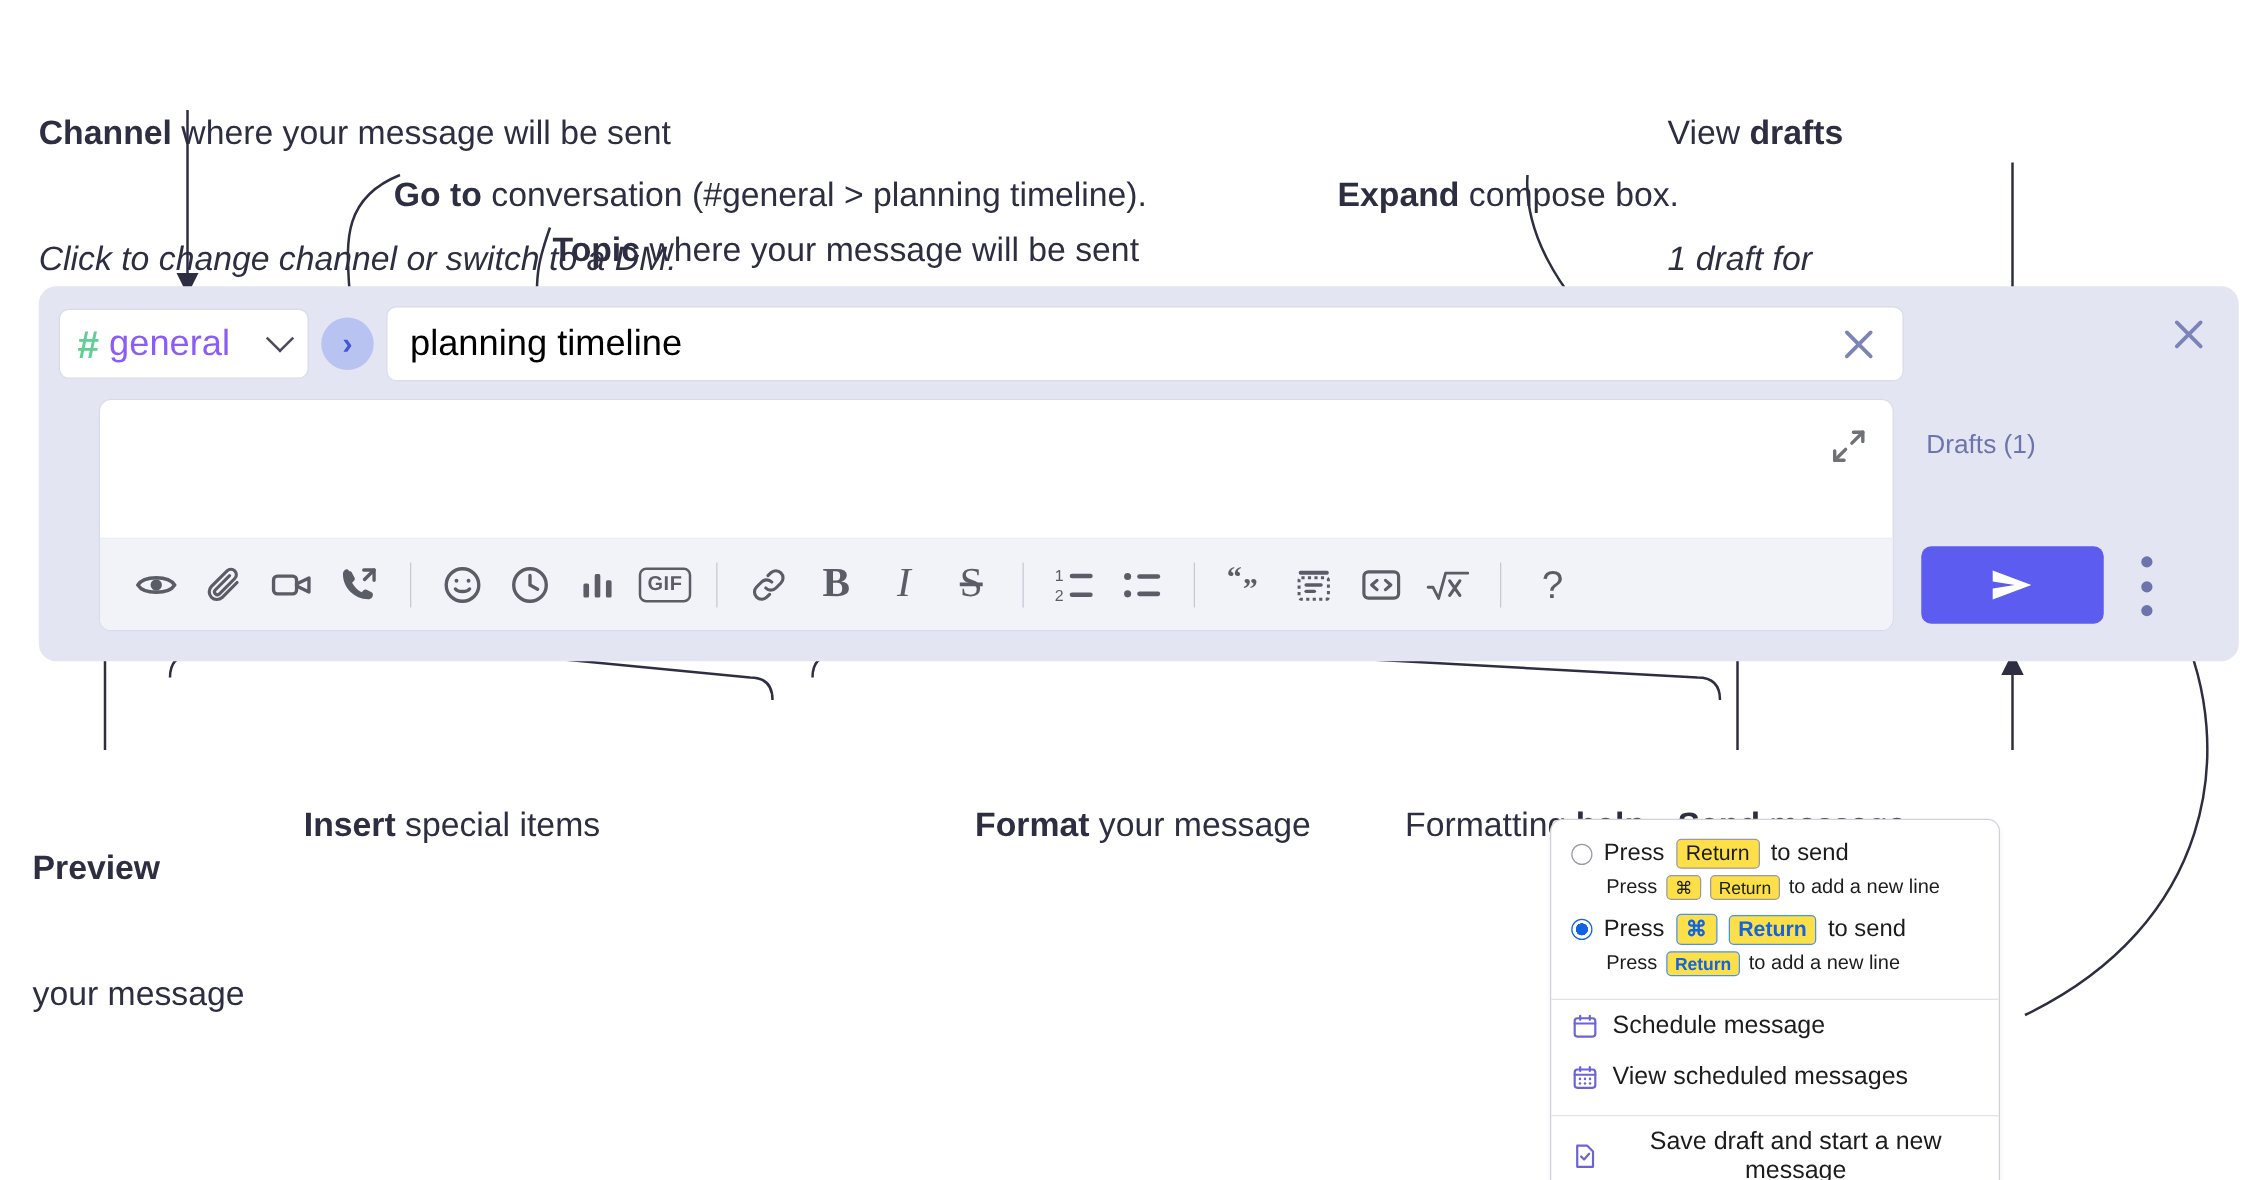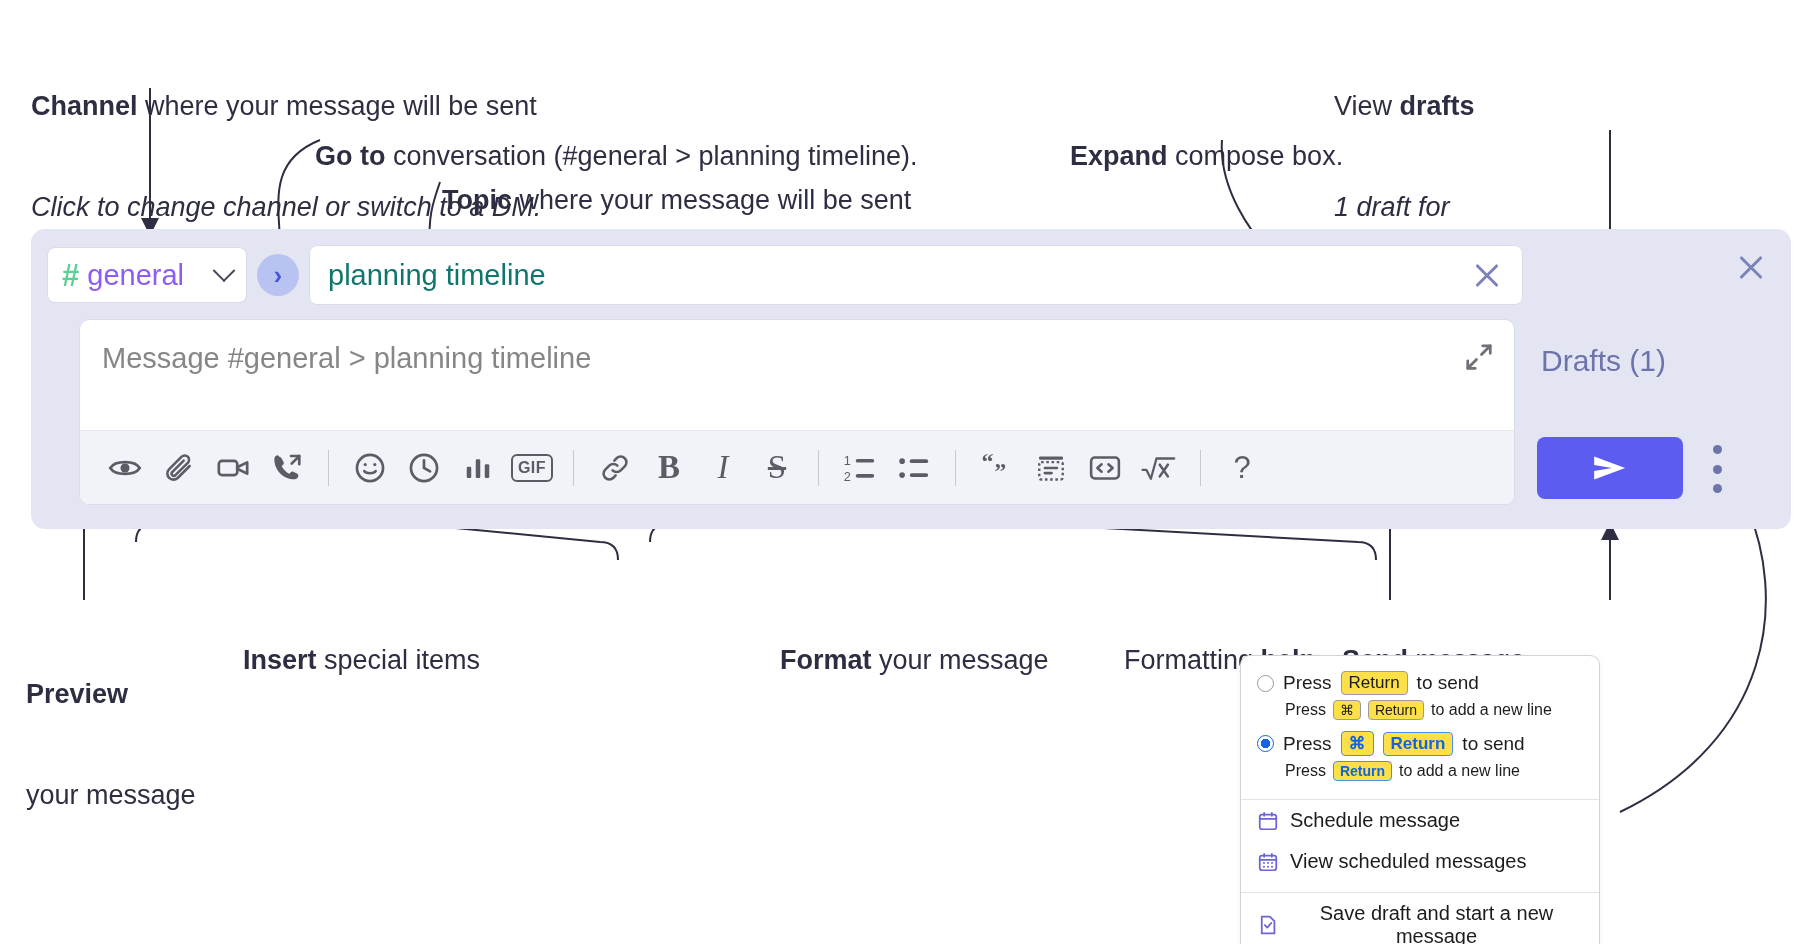--- a/index.html
+++ b/index.html
@@ -65,21 +65,21 @@
     color: #4257d6; font-size: 25px; font-weight: 700;
   }
   .topic-field {
     width: 1214px; height: 60px;
     background: #ffffff;
     border: 1px solid #d9dce8;
     border-radius: 8px;
     display: flex; align-items: center;
     padding: 0 18px;
   }
-  .topic-text { font-size: 29px; color: #0f766e; }
+  .topic-text { font-size: 29px; color: #000000; }
   .topic-clear {
     margin-left: auto; width: 34px; height: 34px;
     position: relative;
   }
   .topic-clear:before, .topic-clear:after {
     content: ""; position: absolute; left: 2px; top: 16px;
     width: 30px; height: 3px; background: #7b83b8; border-radius: 2px;
   }
   .topic-clear:before { transform: rotate(45deg); }
   .topic-clear:after  { transform: rotate(-45deg); }
@@ -139,21 +139,21 @@
     width: 32px; height: 32px;
   }
   .rail-close:before, .rail-close:after {
     content: ""; position: absolute; left: 1px; top: 15px;
     width: 30px; height: 3px; background: #7b83b8; border-radius: 2px;
   }
   .rail-close:before { transform: rotate(45deg); }
   .rail-close:after  { transform: rotate(-45deg); }
   .drafts-link {
     position: absolute; left: 26px; top: 115px;
-    font-size: 30px; color: #6d74ab;
+    font-size: 21px; color: #6d74ab;
   }
   .send-btn {
     position: absolute; left: 22px; top: 208px;
     width: 146px; height: 62px;
     background: #5c5cf0; border-radius: 8px;
     display: flex; align-items: center; justify-content: center;
   }
   .kebab {
     position: absolute; left: 196px; top: 216px;
     width: 12px; height: 48px;
@@ -296,21 +296,20 @@
         <span>›</span>
       </div>
 
       <div class="topic-field">
         <span class="topic-text">planning timeline</span>
         <span class="topic-clear"></span>
       </div>
     </div>
 
     <div id="msgbox">
-      <div class="msg-placeholder">Message #general &gt; planning timeline</div>
 
       <span class="expand-icon">
         <svg width="30" height="30" viewBox="0 0 24 24" fill="none" stroke="#6f7177" stroke-width="2.2" stroke-linecap="round" stroke-linejoin="round">
           <path d="M14 10 L21 3"></path>
             <path d="M15 3 L21 3 L21 9"></path>
           <path d="M10 14 L3 21"></path>
             <path d="M9 21 L3 21 L3 15"></path>
         </svg>
       </span>
 

